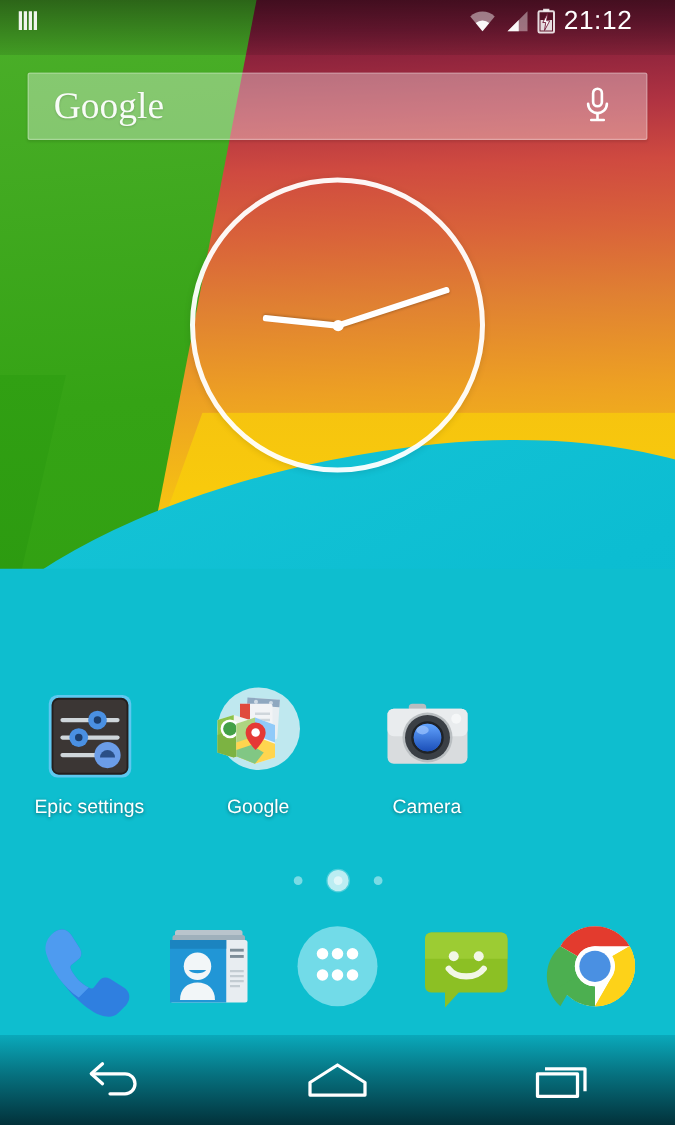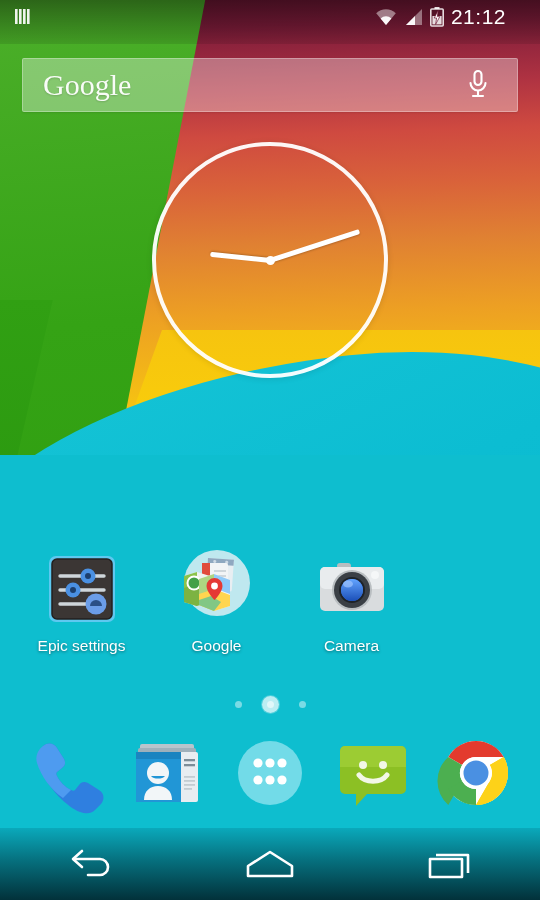--- a/index.html
+++ b/index.html
@@ -116,21 +116,21 @@
   .hand-min  { width:94px; height:5px; margin-top:-2.5px; }
   .hand-cap {
     position:absolute; left:50%; top:50%;
     width:9px; height:9px; margin:-4.5px 0 0 -4.5px;
     background:#fff; border-radius:50%;
   }
 
   
   .appgrid {
     position:absolute; left:0; top:550px; width:540px;
-    z-index:18; display:flex; padding:0 14px;
+    z-index:18; display:flex; padding:0 4px;
   }
   .app {
     width:135px; display:flex; flex-direction:column;
     align-items:center; text-decoration:none;
   }
   .app-icon { width:78px; height:78px; position:relative; }
   .app-label {
     margin-top:9px; color:#fff; font-size:15.5px;
     text-shadow:0 1px 3px rgba(0,0,0,.45);
     white-space:nowrap; font-family:"Liberation Sans", sans-serif;

